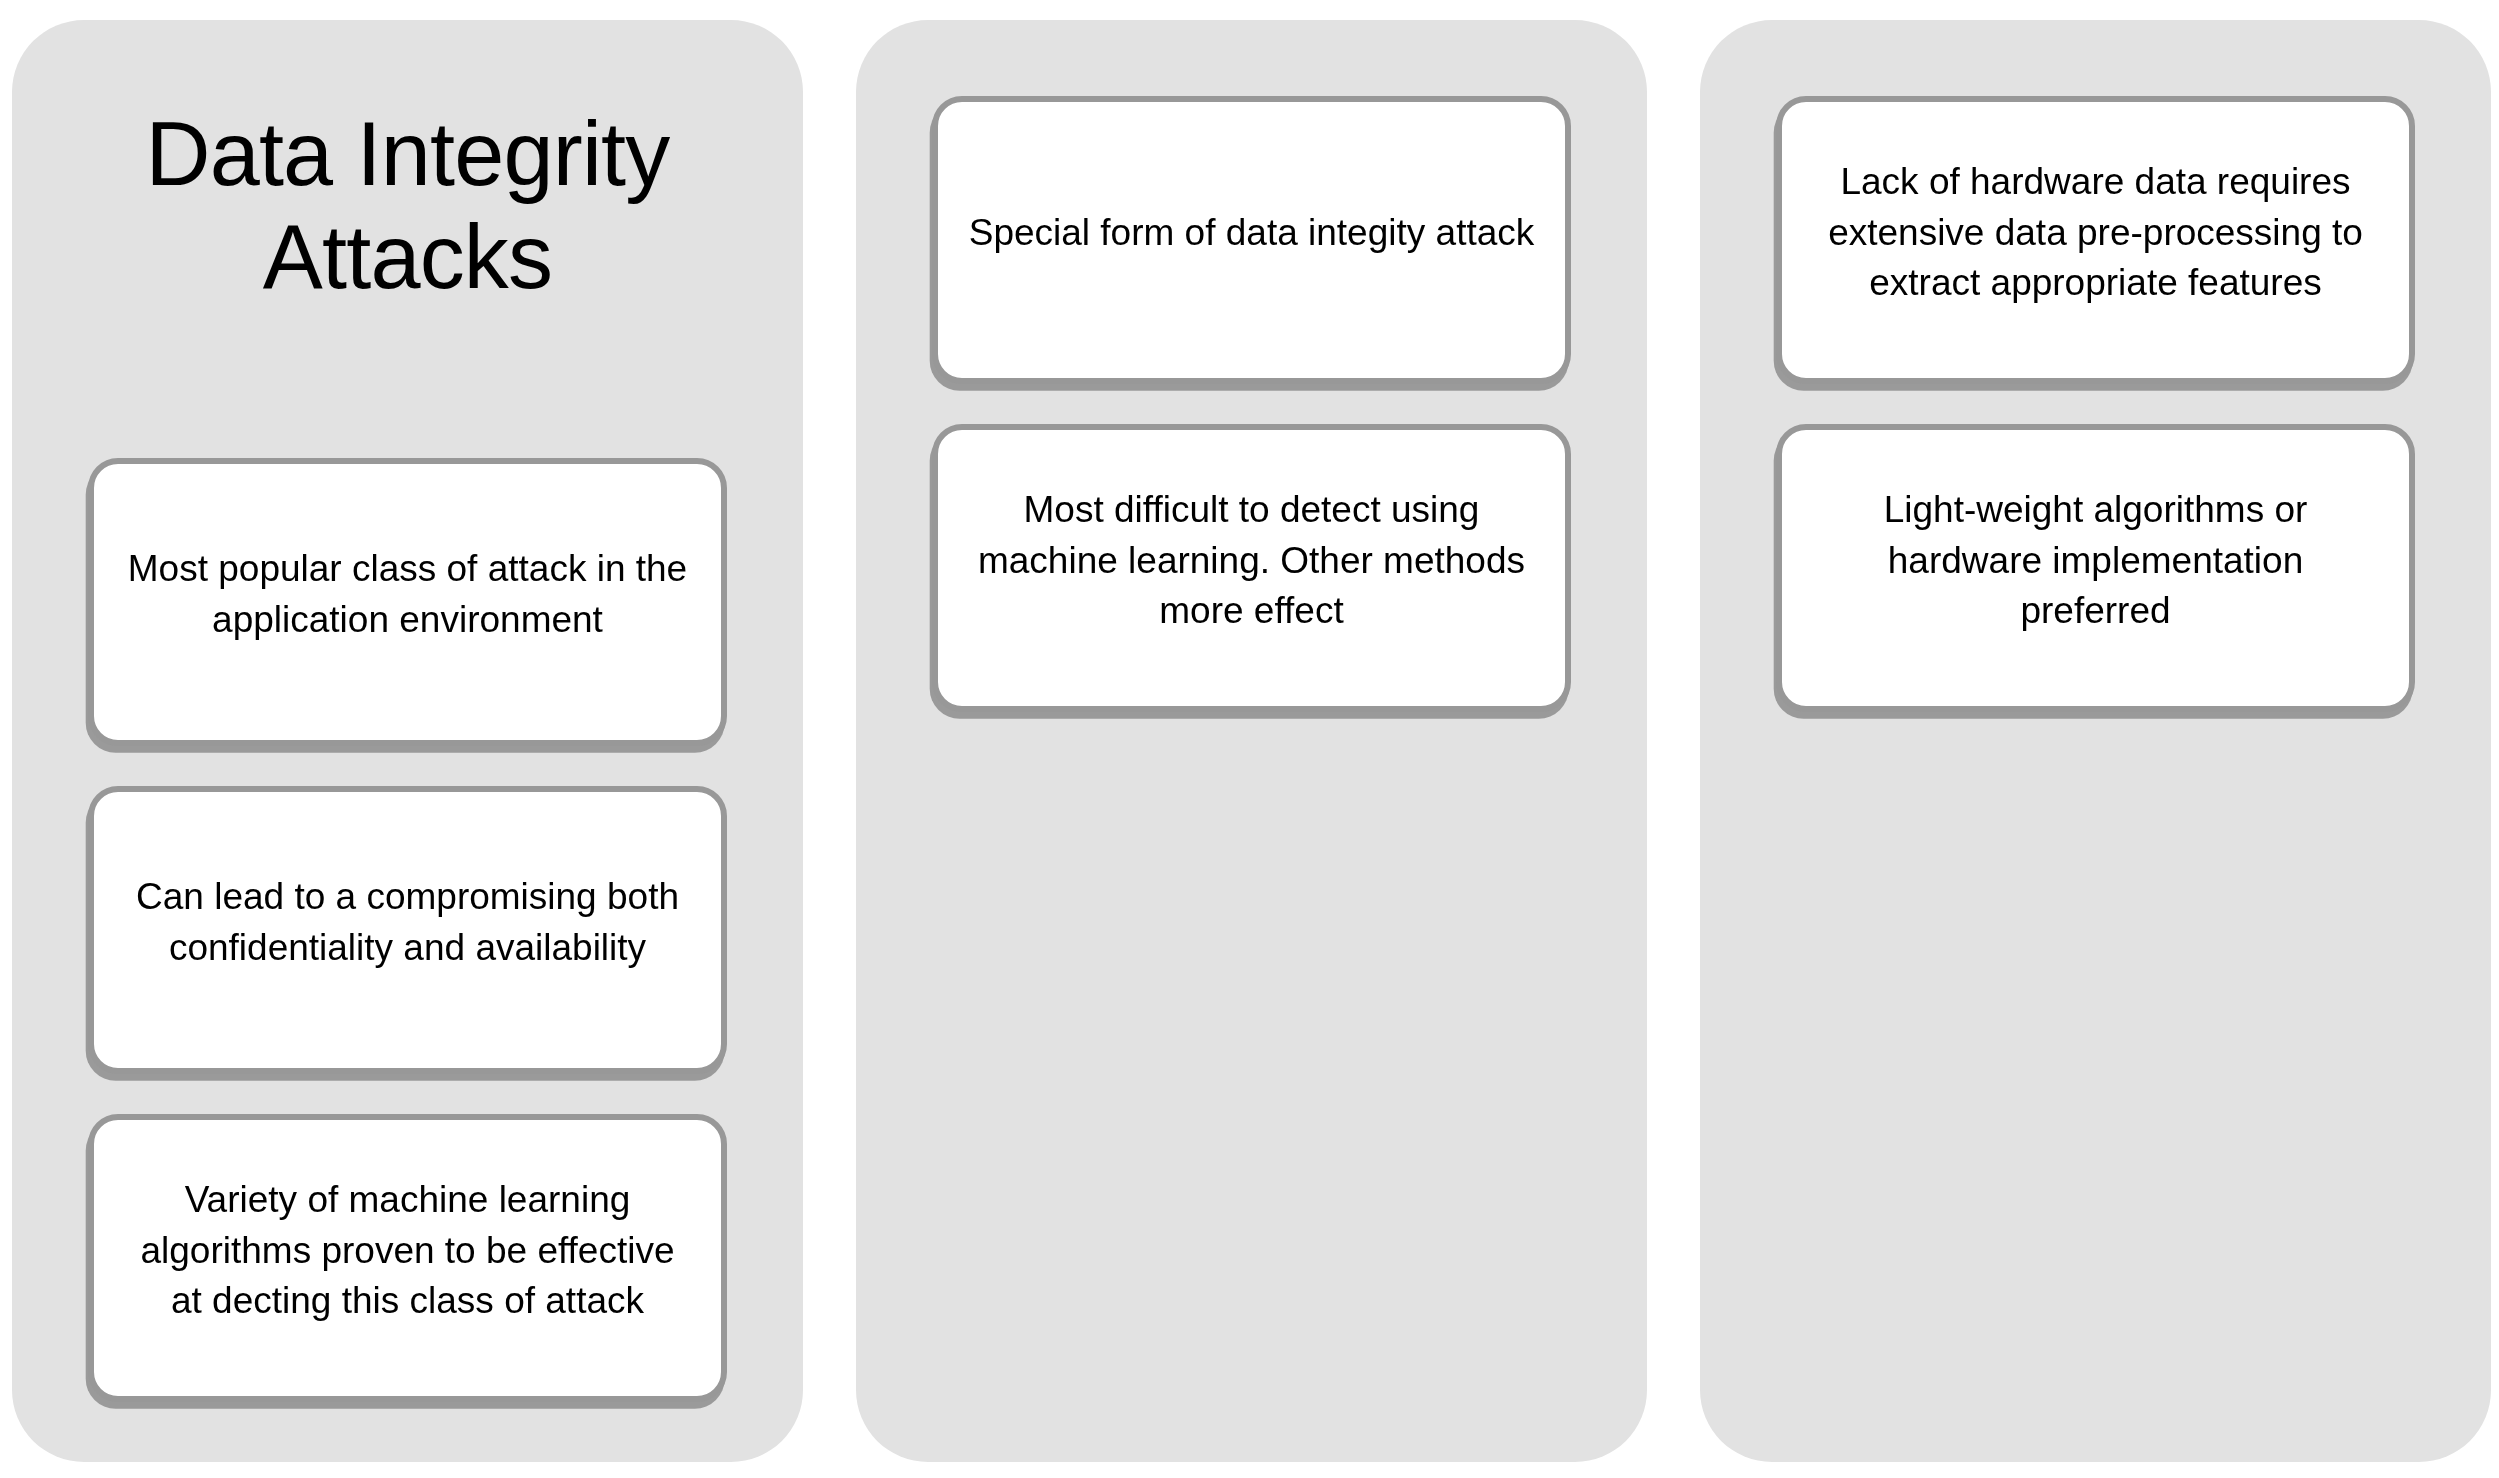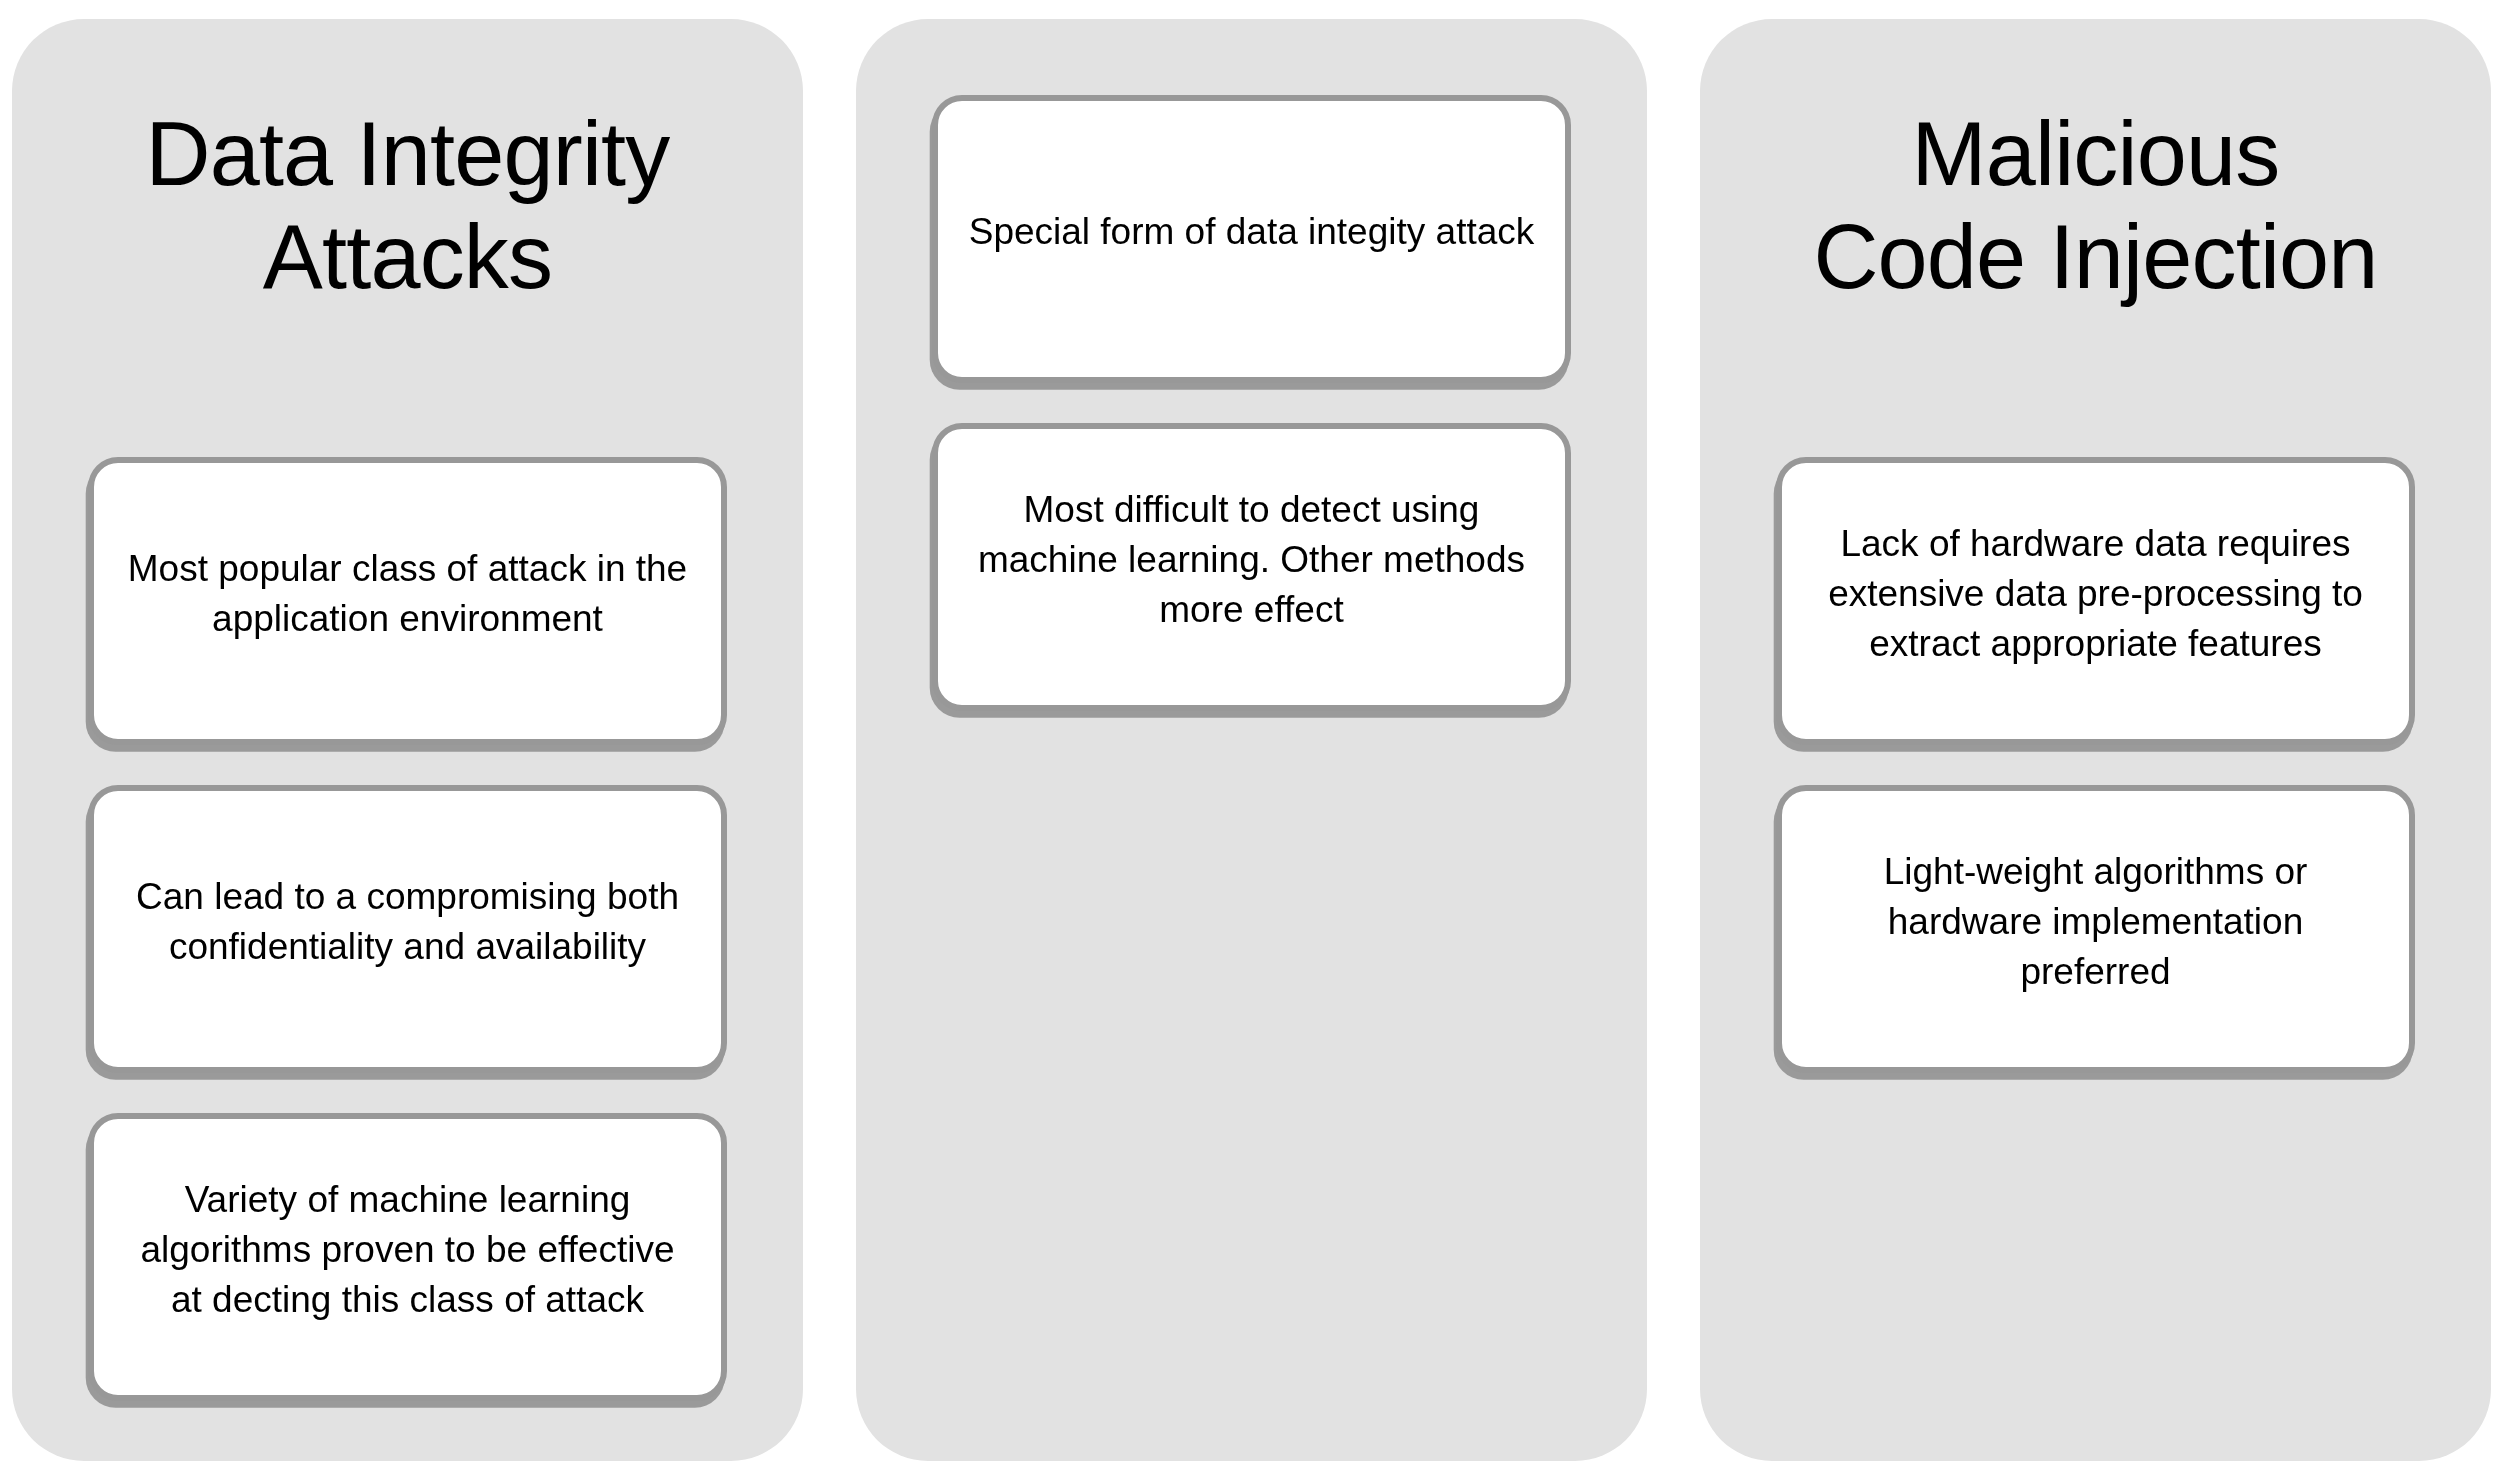--- a/index.html
+++ b/index.html
@@ -19,20 +19,21 @@
     overflow: hidden;
     font-family: "Liberation Sans", sans-serif;
     color: var(--text);
   }
   .diagram {
     width: 100%;
     height: 100%;
     display: flex;
     gap: 53px;
     padding: 19px 9px 17.5px 12px;
+    align-items: flex-end;
   }
   .column {
     flex: 1;
     height: 1442px;
     background: var(--column-bg);
     border-radius: 72px;
     padding: 76px 76px 0;
     display: flex;
     flex-direction: column;
   }
@@ -97,22 +98,20 @@
       <div class="box">
         <span class="box-text">Special form of data integity attack</span>
       </div>
       <div class="box">
         <span class="box-text">Most difficult to detect using machine learning. Other methods more effect</span>
       </div>
     </div>
   </section>
 
   <section class="column">
-    <h1 class="col-title">Malicious
-Code Injection</h1>
     <div class="boxes">
       <div class="box">
         <span class="box-text">Lack of hardware data requires extensive data pre-processing to extract appropriate features</span>
       </div>
       <div class="box">
         <span class="box-text">Light-weight algorithms or hardware implementation preferred</span>
       </div>
     </div>
   </section>
 

